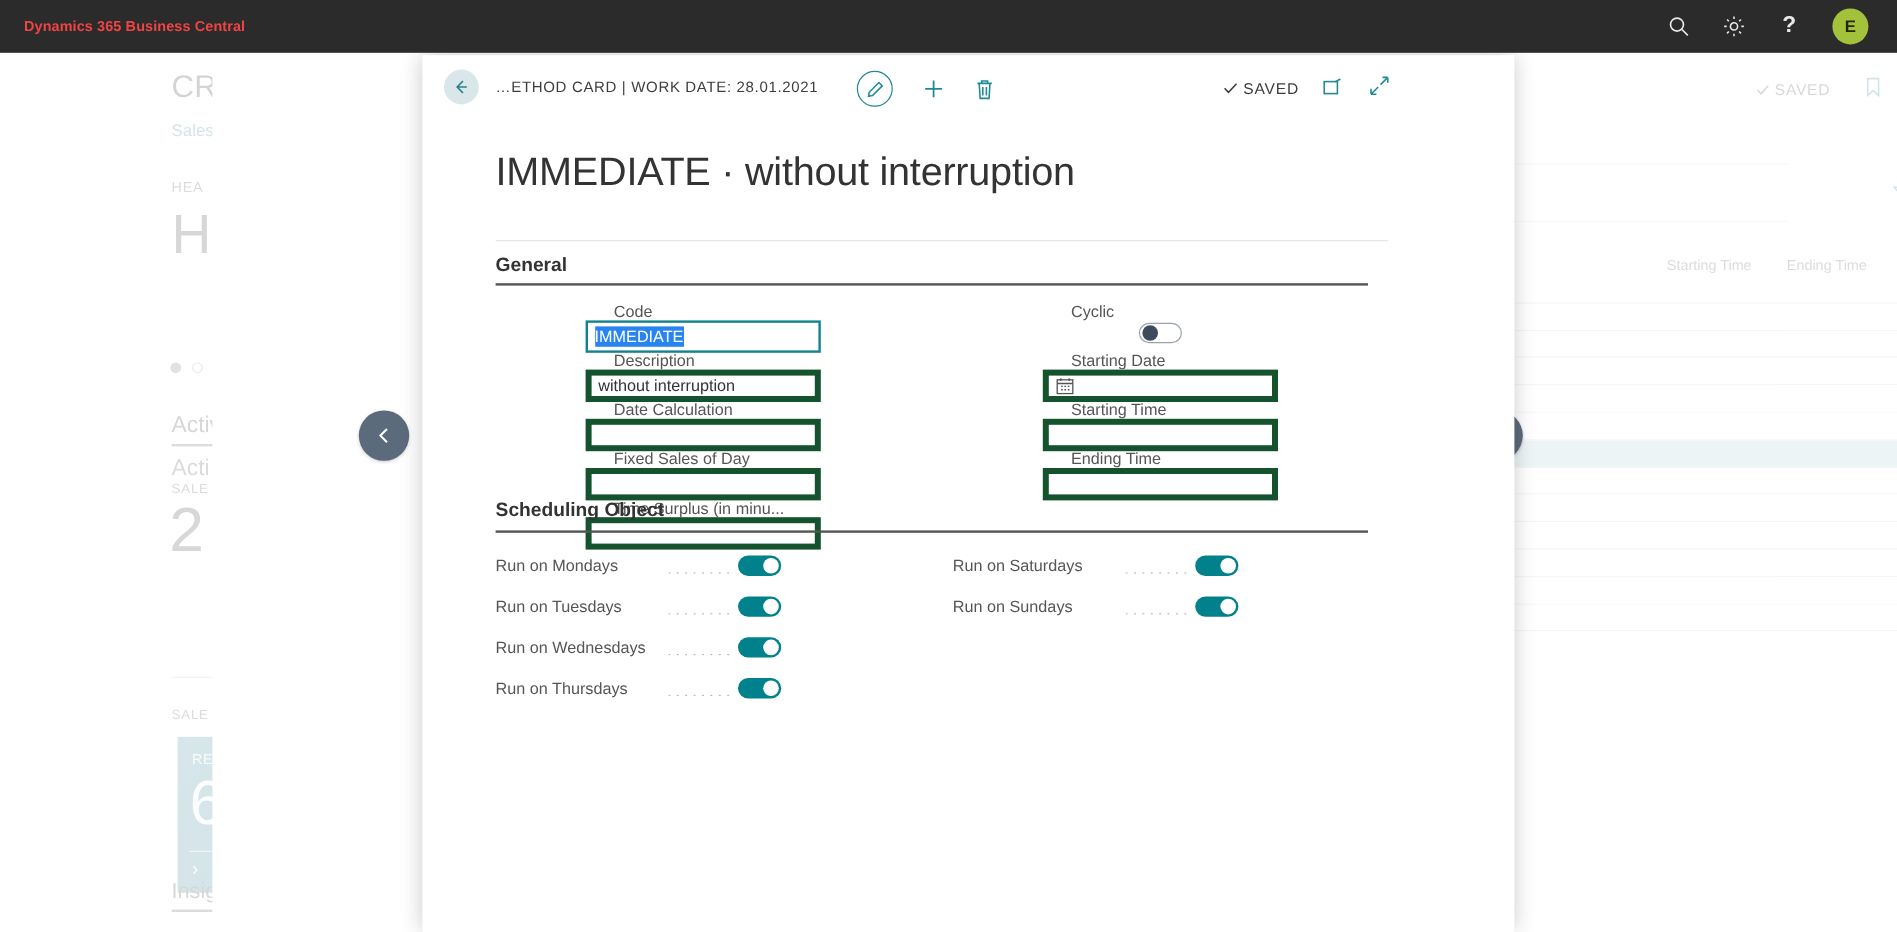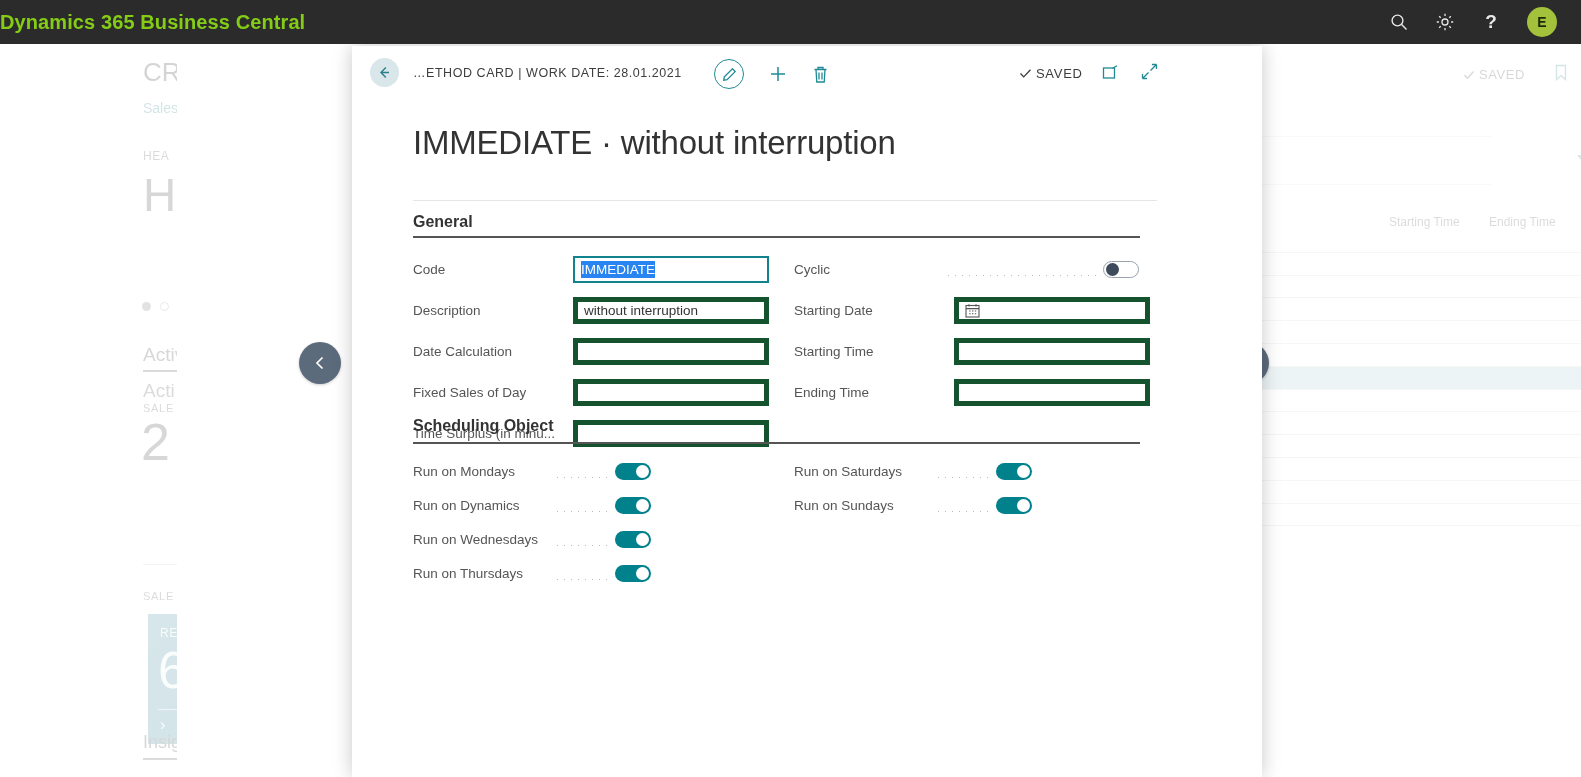--- a/index.html
+++ b/index.html
@@ -12,22 +12,22 @@
   #root { position: relative; width: 1581px; height: 777px; }
 
   
   .appbar {
     position: absolute; left: 0; top: 0; width: 1581px; height: 44px;
     background: #2b2b2b; color: #fff;
     display: flex; align-items: center;
     z-index: 60;
   }
   .appbar-title {
-    font-size: 20px; font-weight: bold;
-    letter-spacing: .1px; color: #84cc16;
+    margin-left: 20px; font-size: 12px; font-weight: bold;
+    letter-spacing: .1px; color: #ef4444;
   }
   .appbar-right {
     margin-left: auto; display: flex; align-items: center; gap: 26px;
     margin-right: 24px;
   }
   .appbar-icon { width: 20px; height: 20px; display: block; color: #e8e8e8; cursor: pointer; }
   .avatar {
     width: 30px; height: 30px; border-radius: 50%;
     background: #a4c13c; color: #1d2a05;
     display: flex; align-items: center; justify-content: center;
@@ -146,21 +146,21 @@
     letter-spacing: -.2px;
   }
   .m-title-rule { position: absolute; left: 61px; top: 154px; width: 744px; height: 1px; background: #e6e6e6; }
 
   .sec-head {
     position: absolute; font-size: 16px; color: #333; font-weight: bold; white-space: nowrap;
   }
   .sec-rule { position: absolute; height: 2px; background: #555; }
 
   .fgrid { position: absolute; }
-  .frow { display: flex; align-items: center; height: 34px; margin-bottom: 7px; }
+  .frow { display: flex; align-items: center; height: 34px; margin-bottom: 7px; flex-direction: column; }
   .flabel {
     font-size: 13.5px; color: #555; white-space: nowrap;
     width: 148px; flex-shrink: 0;
   }
   .fdots {
     flex: 1; height: 1px; margin: 0 6px;
     background-image: linear-gradient(to right, #b9b9b9 1.5px, transparent 1.5px);
     background-size: 7px 1px; background-repeat: repeat-x;
     background-position: 0 center;
     align-self: center; position: relative; top: 6px;
@@ -496,21 +496,21 @@
 
     <div class="fgrid" id="sch-left" style="left:61px; top:408px; width:250px;">
         <div class="trow">
           <div class="tlabel">Run on Mondays</div>
           <div class="tdots"></div>
           <div class="toggle on">
             <div class="knob"></div>
           </div>
         </div>
         <div class="trow">
-          <div class="tlabel">Run on Dynamics</div>
+          <div class="tlabel">Run on Tuesdays</div>
           <div class="tdots"></div>
           <div class="toggle on">
             <div class="knob"></div>
           </div>
         </div>
         <div class="trow">
           <div class="tlabel">Run on Wednesdays</div>
           <div class="tdots"></div>
           <div class="toggle on">
             <div class="knob"></div>

